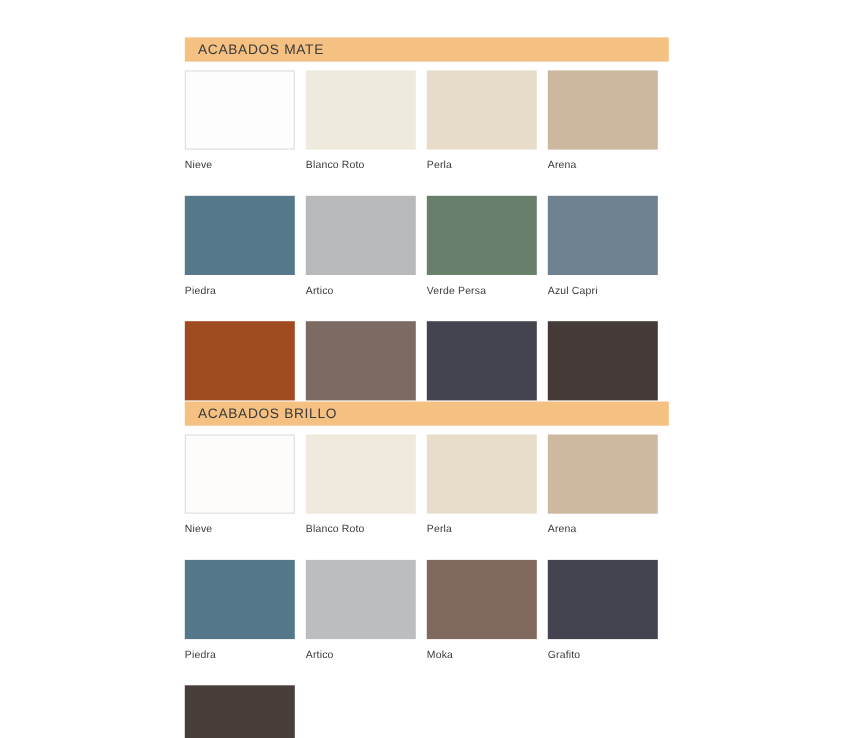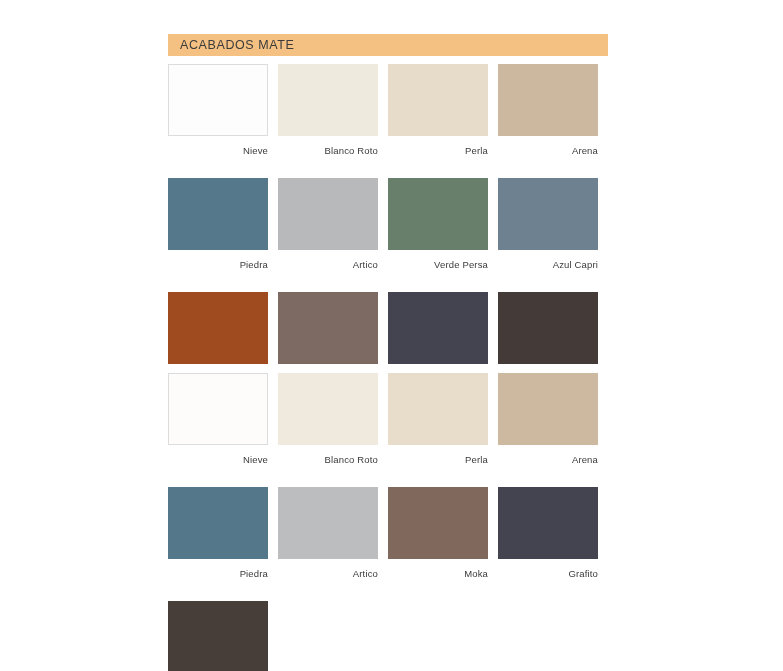--- a/index.html
+++ b/index.html
@@ -56,21 +56,21 @@
   }
 
   .swatch-chip.bordered {
     border: 1px solid #dcdcdc;
   }
 
   .swatch-label {
     margin-top: 9px;
     font-size: 9.5px;
     color: #3a3a3a;
-    text-align: right;
+    text-align: left;
     letter-spacing: 0.15px;
     white-space: nowrap;
   }
 </style>
 </head>
 <body style="background: rgb(255, 255, 255);">
 
 <div class="page">
 
   <div class="section" id="section-0" style="top:14px;">
@@ -121,20 +121,21 @@
           <div class="swatch-label" style="color: rgb(58, 58, 58);">Grafito</div>
         </div>
         <div class="swatch-cell">
           <div class="swatch-chip" style="background: rgb(68, 59, 56);"></div>
           <div class="swatch-label" style="color: rgb(58, 58, 58);">Antracita</div>
         </div>
       </div>
   </div>
 
   <div class="section" id="section-1" style="top:345px;">
+    <div class="section-header" style="background: rgb(245, 193, 131); color: rgb(59, 59, 59);">ACABADOS BRILLO</div>
     <div class="swatch-grid" id="grid-1">
         <div class="swatch-cell">
           <div class="swatch-chip bordered" style="background: rgb(253, 252, 250);"></div>
           <div class="swatch-label" style="color: rgb(58, 58, 58);">Nieve</div>
         </div>
         <div class="swatch-cell">
           <div class="swatch-chip" style="background: rgb(240, 234, 222);"></div>
           <div class="swatch-label" style="color: rgb(58, 58, 58);">Blanco Roto</div>
         </div>
         <div class="swatch-cell">

